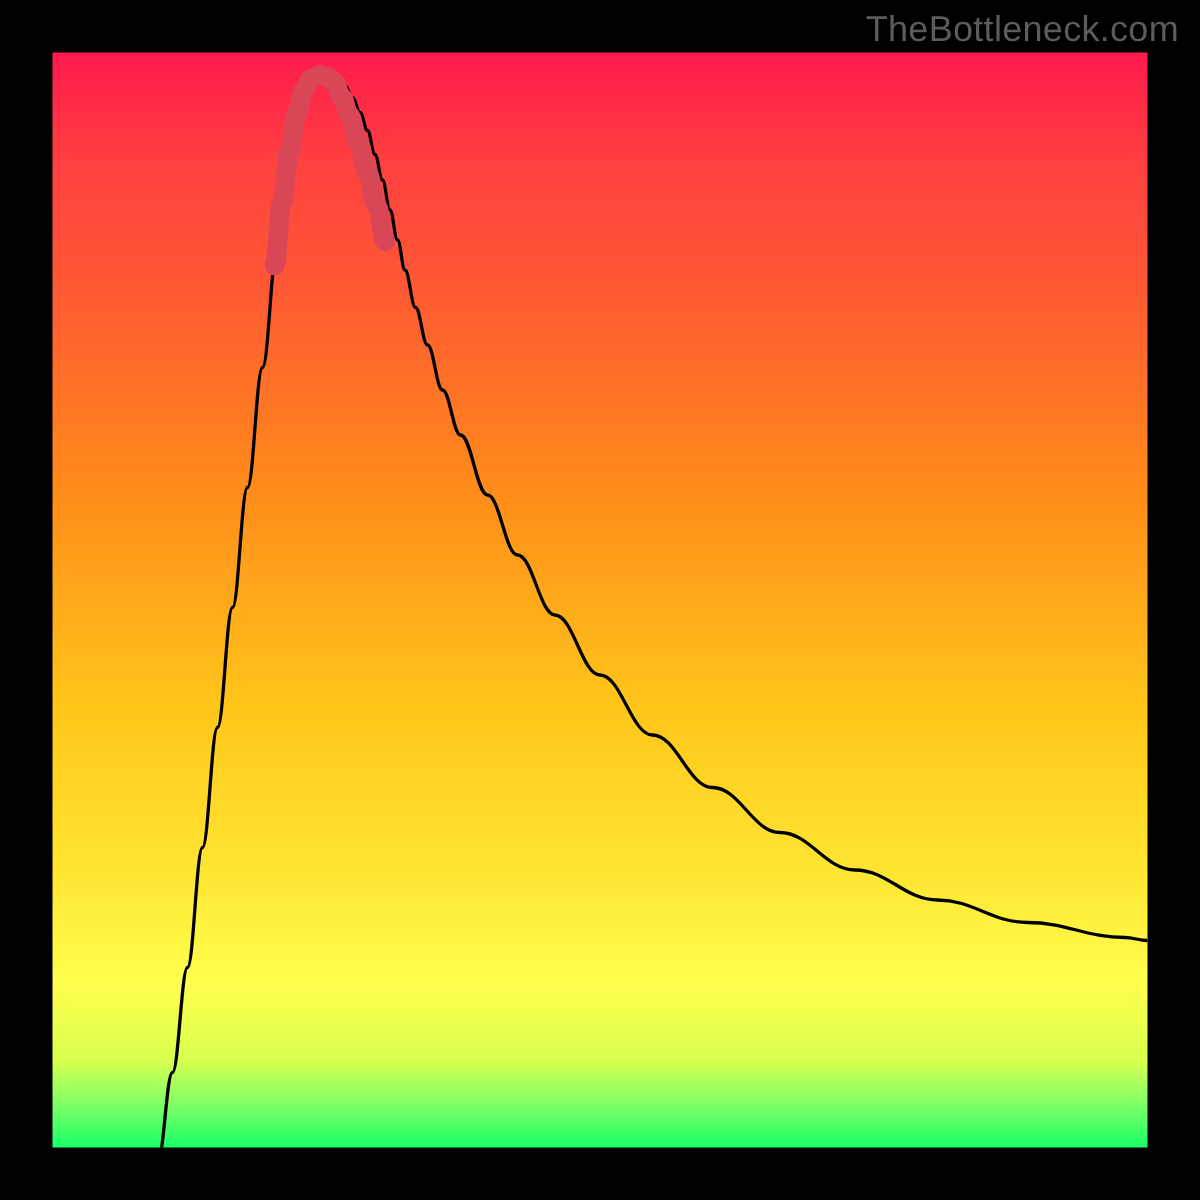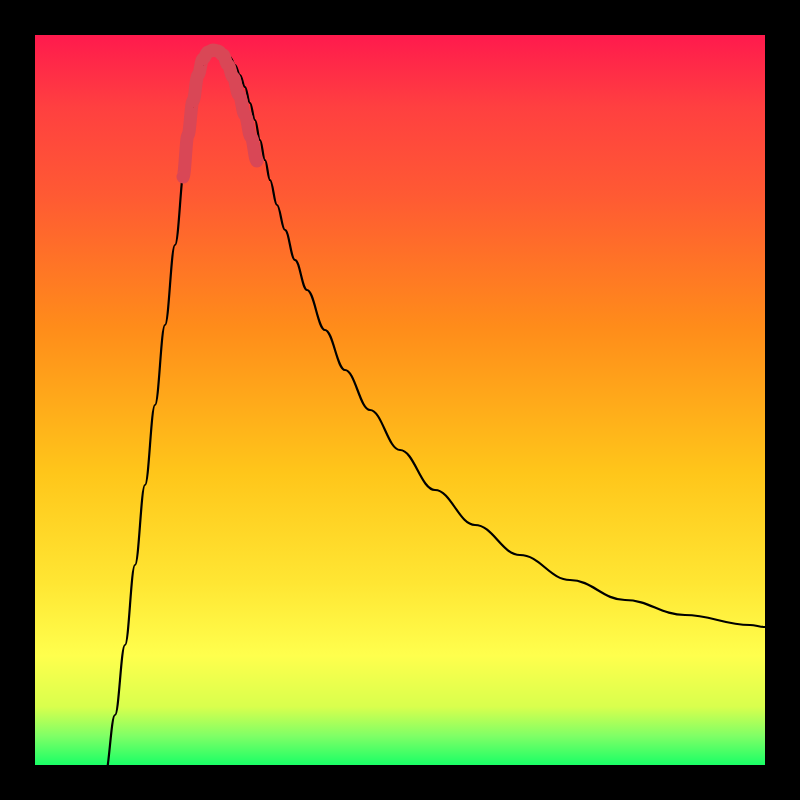--- a/index.html
+++ b/index.html
@@ -53,13 +53,14 @@
 </head>
 <body>
 
 <div class="stage">
   <div class="plot-area">
     <svg class="curve-layer" viewBox="0 0 730 730" preserveAspectRatio="none">
       <path id="main-curve" fill="none" stroke="#000000" stroke-width="2.2" stroke-linecap="round" stroke-linejoin="round" d="M 70 740 C 74 740, 76 680, 80 680 C 84 680, 86 610, 90 610 C 94 610, 96 530, 100 530 C 104 530, 106 450, 110 450 C 114 450, 116 370, 120 370 C 124 370, 126 290, 130 290 C 134 290, 136 210, 140 210 C 144 210, 146 130, 150 130 C 152 130, 153 90, 155 90 C 157 90, 158 60, 160 60 C 162 60, 163 40, 165 40 C 167 40, 168 25, 170 25 C 172 25, 173 18, 175 18 C 177 18, 178 15, 180 15 C 182 15, 183 15, 185 15 C 187 15, 188 17, 190 17 C 192 17, 193 22, 195 22 C 197 22, 198 30, 200 30 C 202 30, 203 40, 205 40 C 207 40, 208 52, 210 52 C 212 52, 213 68, 215 68 C 217 68, 218 85, 220 85 C 222 85, 223 105, 225 105 C 227 105, 228 125, 230 125 C 232 125, 233 145, 235 145 C 237.8 145, 239.2 170, 242 170 C 245.2 170, 246.8 195, 250 195 C 254 195, 256 225, 260 225 C 264.8 225, 267.2 255, 272 255 C 279.2 255, 282.8 295, 290 295 C 298 295, 302 335, 310 335 C 320 335, 325 375, 335 375 C 347 375, 353 415, 365 415 C 379 415, 386 455, 400 455 C 416 455, 424 490, 440 490 C 458 490, 467 520, 485 520 C 505 520, 515 545, 535 545 C 557 545, 568 565, 590 565 C 614 565, 626 580, 650 580 C 676 580, 689 590, 715 590 C 721 590, 724 592, 730 592"></path>
       <path id="marker-curve" fill="none" stroke="#d94756" stroke-width="13" stroke-linecap="round" stroke-linejoin="round" d="M 148 142 C 150 142, 151 100, 153 100 C 155 100, 156 66, 158 66 C 160 66, 161 40, 163 40 C 165 40, 166 24, 168 24 C 170 24, 171 17, 173 17 C 175 17, 176 15, 178 15 C 180 15, 181 16, 183 16 C 185 16, 186 20, 188 20 C 190 20, 191 30, 193 30 C 195 30, 196 42, 198 42 C 200.4 42, 201.6 60, 204 60 C 206.4 60, 207.6 80, 210 80 C 212.4 80, 213.6 102, 216 102 C 218.4 102, 219.6 126, 222 126"></path>
     </svg>
   </div>
+  <div class="watermark">TheBottleneck.com</div>
 </div>
 
 </body></html>

